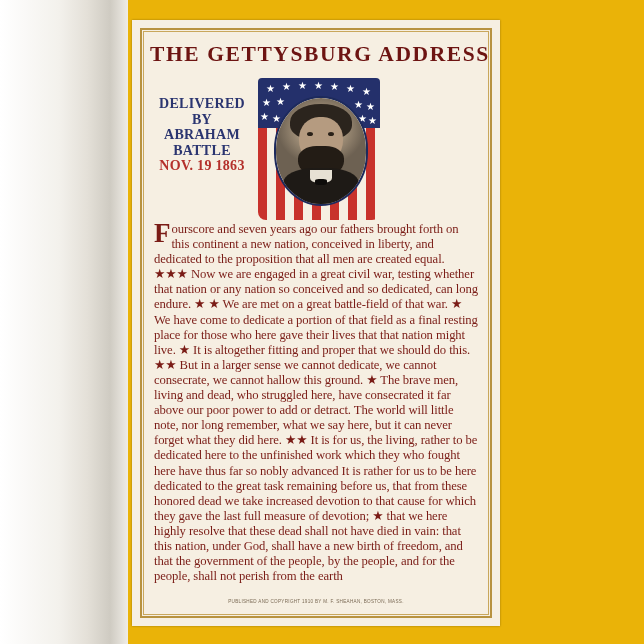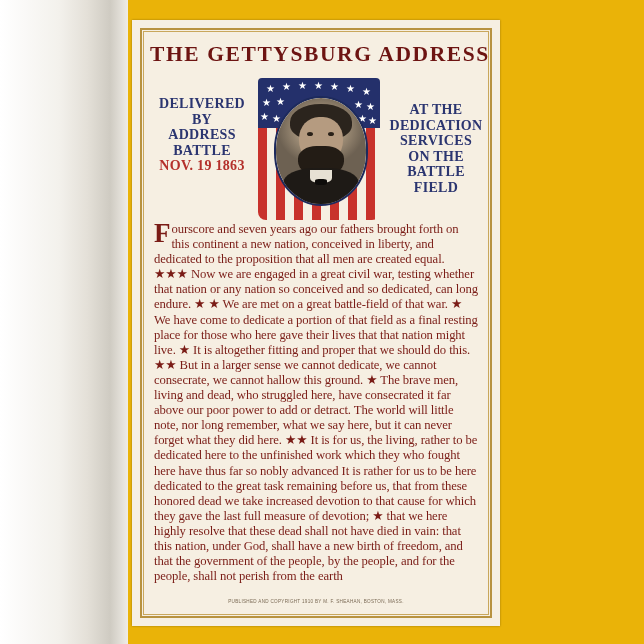--- a/index.html
+++ b/index.html
@@ -246,32 +246,25 @@
           <div id="p-body"></div>
           <div id="p-collar"></div>
           <div id="p-bow"></div>
         </div>
       </div>
     </div>
 
     <div id="left-block" class="side-block">
       <div>DELIVERED</div>
       <div>BY</div>
-      <div>ADDRESS</div>
+      <div>ABRAHAM</div>
       <div>BATTLE</div>
       <div class="red">NOV. 19 1863</div>
     </div>
 
-    <div id="right-block" class="side-block">
-      <div>AT THE</div>
-      <div>DEDICATION</div>
-      <div>SERVICES</div>
-      <div>ON THE</div>
-      <div>BATTLE FIELD</div>
-    </div>
 
     <div id="body-text">
       <span class="dropcap">F</span><span>ourscore and seven years ago our fathers brought forth on this continent a new nation, conceived in liberty, and dedicated to the proposition that all men are created equal. ★★★ Now we are engaged in a great civil war, testing whether that nation or any nation so conceived and so dedicated, can long endure. ★ ★ We are met on a great battle-field of that war. ★ We have come to dedicate a portion of that field as a final resting place for those who here gave their lives that that nation might live. ★ It is altogether fitting and proper that we should do this. ★★ But in a larger sense we cannot dedicate, we cannot consecrate, we cannot hallow this ground. ★ The brave men, living and dead, who struggled here, have consecrated it far above our poor power to add or detract. The world will little note, nor long remember, what we say here, but it can never forget what they did here. ★★ It is for us, the living, rather to be dedicated here to the unfinished work which they who fought here have thus far so nobly advanced It is rather for us to be here dedicated to the great task remaining before us, that from these honored dead we take increased devotion to that cause for which they gave the last full measure of devotion; ★ that we here highly resolve that these dead shall not have died in vain: that this nation, under God, shall have a new birth of freedom, and that the government of the people, by the people, and for the people,  shall not perish from the earth</span>
     </div>
 
     <div id="footer-line">PUBLISHED AND COPYRIGHT 1910 BY M. F. SHEAHAN, BOSTON, MASS.</div>
   </div>
 </div>
 
 </body></html>

